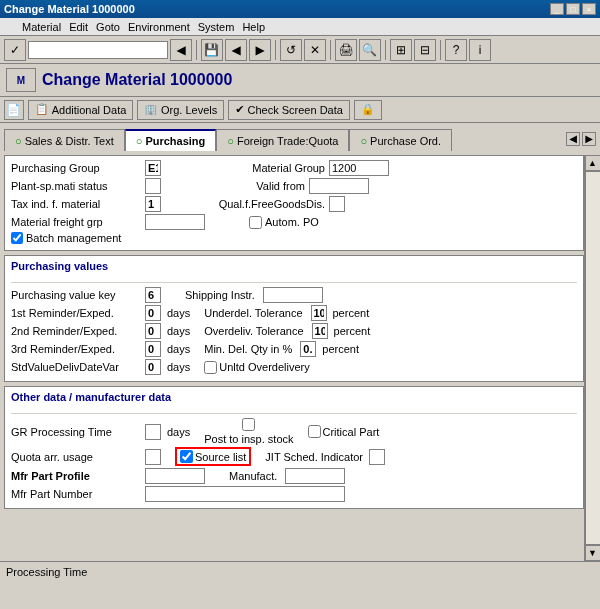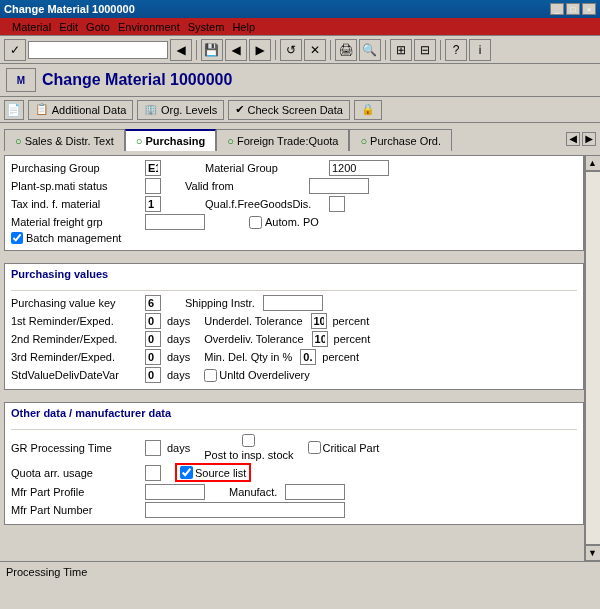--- a/index.html
+++ b/index.html
@@ -24,24 +24,24 @@
     .title-bar-controls { display: flex; gap: 2px; }
     .title-bar-btn {
       width: 14px; height: 12px;
       background: #d4d0c8;
       border: 1px solid #808080;
       font-size: 8px;
       display: flex; align-items: center; justify-content: center;
       cursor: pointer;
     }
     .menu-bar {
-      background: #b91c1c;
+      background: #e5e5e5;
       display: flex;
       gap: 8px;
-      padding: 2px 12px;
+      padding: 2px 22px;
       border-bottom: 1px solid #808080;
       height: 18px;
       align-items: center;
     }
     .menu-item { font-size: 11px; cursor: pointer; color: #000; }
     .toolbar {
       background: #d4d0c8;
       display: flex;
       align-items: center;
       padding: 2px 4px;
@@ -166,20 +166,21 @@
     .form-label {
       font-size: 11px;
       color: #000;
       min-width: 130px;
     }
     .form-label-right {
       font-size: 11px;
       color: #000;
       min-width: 120px;
       margin-left: 20px;
+      text-align: right;
     }
     .form-input {
       height: 16px;
       border: 1px solid #808080;
       background: white;
       font-size: 11px;
       padding: 0 2px;
     }
     .form-input-small { width: 16px; font-weight: bold; }
     .form-input-medium { width: 60px; }
@@ -189,21 +190,21 @@
       gap: 3px;
     }
     .checkbox-wrap input { width: 12px; height: 12px; }
     .form-text-unit {
       font-size: 11px;
     }
     .content-area {
       flex: 1;
       display: flex;
       flex-direction: column;
-      gap: 12px;
+      gap: 4px;
     }
     .right-scrollbar {
       width: 16px;
       background: #d4d0c8;
       border-left: 1px solid #808080;
       display: flex;
       flex-direction: column;
       align-items: center;
     }
     .scroll-btn {
@@ -428,24 +429,28 @@
         </span>
       </div>
 
       <div class="form-row">
         <span class="form-label">Quota arr. usage</span>
         <input class="form-input form-input-small" value="" type="text" style="">
         <span style="margin-left:10px; display:flex; align-items:center; gap:2px; border: 2px solid red; padding: 1px 3px;">
           <input type="checkbox" checked="" style="">
           <span>Source list</span>
         </span>
-      </div>
-
-      <div class="form-row">
-        <span class="form-label" style="min-width:130px;">Mfr Part Profile</span>
+        <span style="margin-left:10px; display:flex; align-items:center; gap:2px;">
+          <span>JIT Sched. Indicator</span>
+          <input class="form-input form-input-small" value="" type="text" style="margin-left: 4px;">
+        </span>
+      </div>
+
+      <div class="form-row">
+        <span class="form-label" style="min-width:130px;font-weight:bold;">Mfr Part Profile</span>
         <input class="form-input form-input-medium" value="" type="text" style="">
         <span style="margin-left:20px;">Manufact.</span>
         <input class="form-input form-input-medium" value="" type="text" style="margin-left: 4px;">
       </div>
 
       <div class="form-row">
         <span class="form-label">Mfr Part Number</span>
         <input class="form-input" value="" type="text" style="width: 200px;">
       </div>
     </div>

